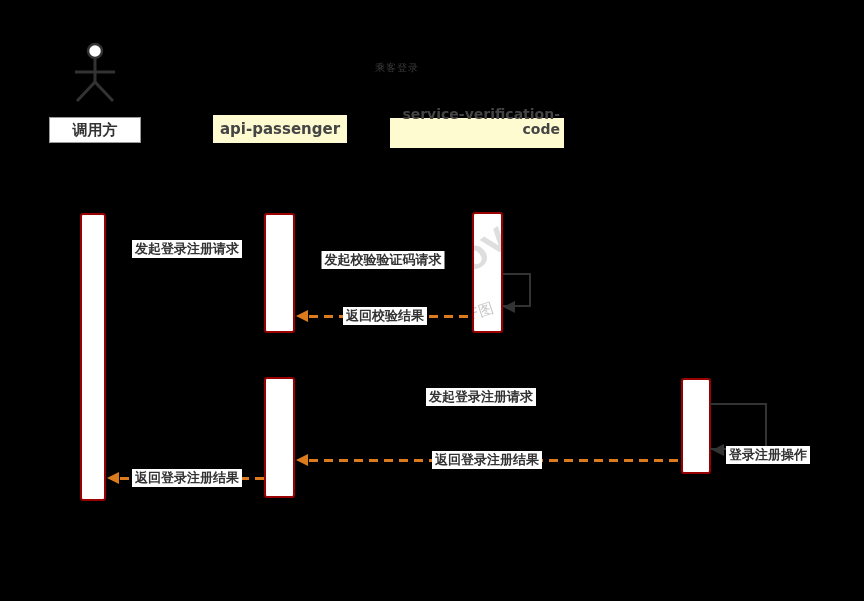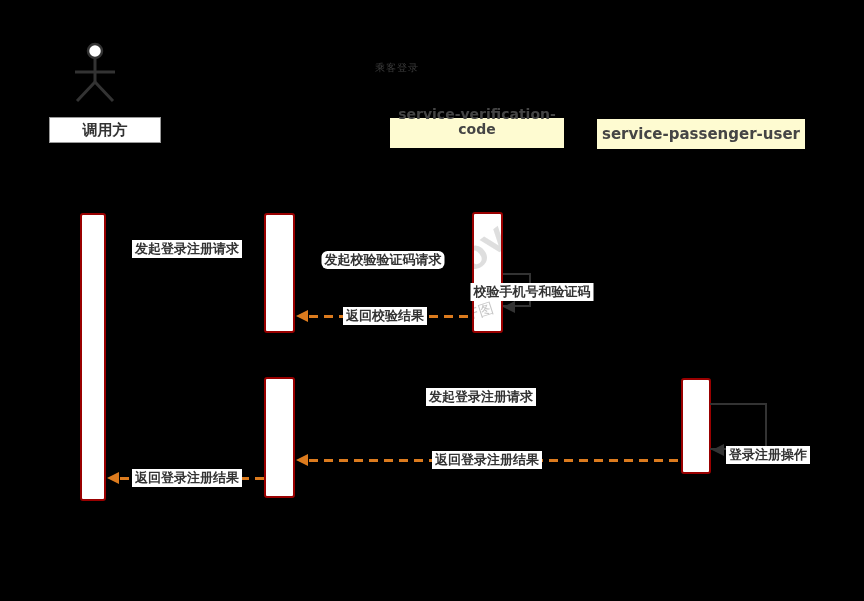--- a/index.html
+++ b/index.html
@@ -9,33 +9,33 @@
     position:relative; width:864px; height:601px; background:#000;
     overflow:hidden;
   }
   .title {
     position:absolute; left:375px; top:61px;
     font-size:10px; font-weight:500; color:#3c3c3c; letter-spacing:1px;
   }
   
   .actor-svg { position:absolute; left:70px; top:40px; }
   .actor-label {
-    position:absolute; left:49px; top:117px; width:112px; height:26px;
+    position:absolute; left:49px; top:117px; width:92px; height:26px;
     background:#fff; border:1px solid #999;
     display:flex; align-items:center; justify-content:center;
     font-size:15px; font-weight:bold; color:#333;
   }
   
   .participant {
     position:absolute; background:#fefbd1;
     display:flex; align-items:center; justify-content:center;
     font-size:15px; font-weight:bold; color:#454545; text-align:center;
   }
   .p-api  { left:213px; top:115px; width:134px; height:28px; }
-  .p-verf { left:390px; top:118px; width:174px; height:30px; }
+  .p-verf { left:390px; top:118px; width:174px; height:30px;text-align:right; }
   .p-user { left:597px; top:119px; width:208px; height:30px; }
   .p-verf .overflow-text {
     position:absolute; left:4px; right:4px; top:-11px;
     line-height:15px; font-size:14px;
   }
   
   .lifeline { position:absolute; width:0; border-left:1px dashed #000; top:145px; bottom:90px; }
   
   .activation {
     position:absolute; background:#fff; border:2px solid #990000;
@@ -103,47 +103,46 @@
     <line x1="25" y1="42" x2="7" y2="61" stroke="#333333" stroke-width="3"></line>
     <line x1="25" y1="42" x2="43" y2="61" stroke="#333333" stroke-width="3"></line>
   </svg>
   <div class="actor-label">调用方</div>
 
   <div class="lifeline" style="left:94px;"></div>
   <div class="lifeline" style="left:279px;"></div>
   <div class="lifeline" style="left:487px;"></div>
   <div class="lifeline" style="left:696px;"></div>
 
+  <div class="participant p-api">
+    <span>api-passenger</span>
+  </div>
   <div class="participant p-verf">
     <span class="overflow-text">service-verification-code</span>
-  </div>
-  <div class="participant p-user">
-    <span>service-passenger-user</span>
   </div>
 
   <div class="activation act-caller"></div>
   <div class="activation act-api1"></div>
   <div class="activation act-verf">
     <span class="wm-ov">OV</span>
     <span class="wm-zh">F图</span>
   </div>
   <div class="activation act-api2"></div>
   <div class="activation act-user"></div>
 
   <div class="line-solid" style="left:106px; top:247px; width:149px;"></div>
   <div class="arrow-right" style="left:253px; top:243px;"></div>
   <div class="msg-label" style="left:187px; top:249px;">发起登录注册请求</div>
 
   <div class="line-solid" style="left:295px; top:259px; width:167px;"></div>
   <div class="arrow-right" style="left:461px; top:255px;"></div>
-  <div class="msg-label" style="left:383px; top:260px;border-radius:6px;">发起校验验证码请求</div>
+  <div class="msg-label" style="left:383px; top:260px;">发起校验验证码请求</div>
 
   <div class="self-loop loop-verf"></div>
   <div class="arrow-left-gray" style="left:503px; top:301px;"></div>
-  <div class="msg-label" style="left:532px; top:292px;">校验手机号和验证码</div>
 
   <div class="line-dashed" style="left:309px; top:315px; width:163px;"></div>
   <div class="arrow-left-orange" style="left:296px; top:310px;"></div>
   <div class="msg-label" style="left:385px; top:316px;">返回校验结果</div>
 
   <div class="line-solid" style="left:295px; top:396px; width:375px;"></div>
   <div class="arrow-right" style="left:669px; top:392px;"></div>
   <div class="msg-label" style="left:481px; top:397px;">发起登录注册请求</div>
 
   <div class="self-loop loop-user"></div>

